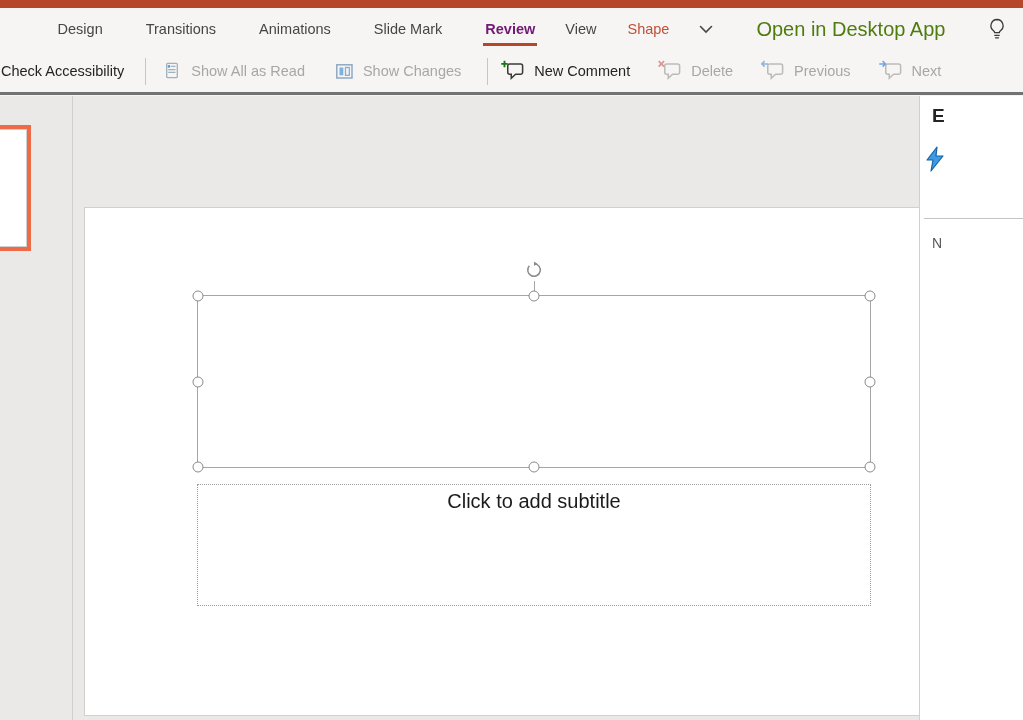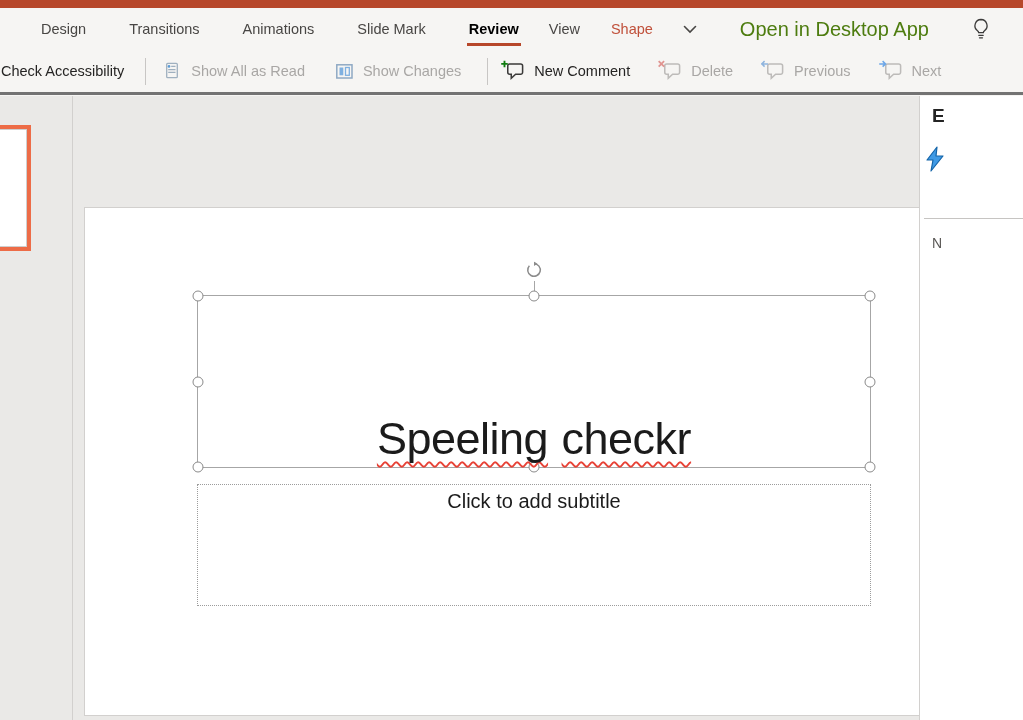--- a/index.html
+++ b/index.html
@@ -5,23 +5,23 @@
   * { margin:0; padding:0; box-sizing:border-box; }
   html,body { width:1023px; height:720px; overflow:hidden;
     font-family:"Liberation Sans", sans-serif; background:#eae9e7; }
   #app { position:relative; width:1023px; height:720px; background:#f6f5f3; }
 
   
   .topbar { position:absolute; left:0; top:0; width:1023px; height:8px; background:#b7472a; }
 
   
   .tabrow { position:absolute; left:0; top:8px; width:1023px; height:42px;
-    display:flex; align-items:center; gap:43px; padding-left:41px; background:#f6f5f3; }
+    display:flex; align-items:center; gap:43px; padding-left:41px; background:#f6f5f3;justify-content:center; }
   .tab { font-size:14.5px; color:#484644; white-space:nowrap; position:relative; cursor:pointer; }
-  .tab.active { font-weight:bold; color:#000000; }
+  .tab.active { font-weight:bold; color:#701a75; }
   .tab.active::after { content:""; position:absolute; left:-2px; right:-2px; bottom:-9px;
     height:3px; background:#b7472a; }
   .tab.shape { color:#c0503a; }
   .tab-view { margin-left:-13px; }
   .tab-shape { margin-left:-12px; }
   .chevron { margin-left:-13px; display:flex; align-items:center; cursor:pointer; }
   .open-desktop { font-size:20px; color:#4d7c0f; white-space:nowrap; cursor:pointer; }
   .bulb { margin-left:0px; display:flex; align-items:center; cursor:pointer; }
 
   
@@ -187,23 +187,20 @@
             </svg>
           </div>
           <div class="handle h-tl"></div>
           <div class="handle h-tm"></div>
           <div class="handle h-tr"></div>
           <div class="handle h-ml"></div>
           <div class="handle h-mr"></div>
           <div class="handle h-bl"></div>
           <div class="handle h-bm"></div>
           <div class="handle h-br"></div>
-          <div class="title-text">
-            <span class="misspelled">Speeling</span><span class="misspelled">checkr</span>
-          </div>
         </div>
 
         <div class="subtitlebox">
           <span>Click to add subtitle</span>
         </div>
 
       </div>
     </div>
 
     <div class="rpanel">

